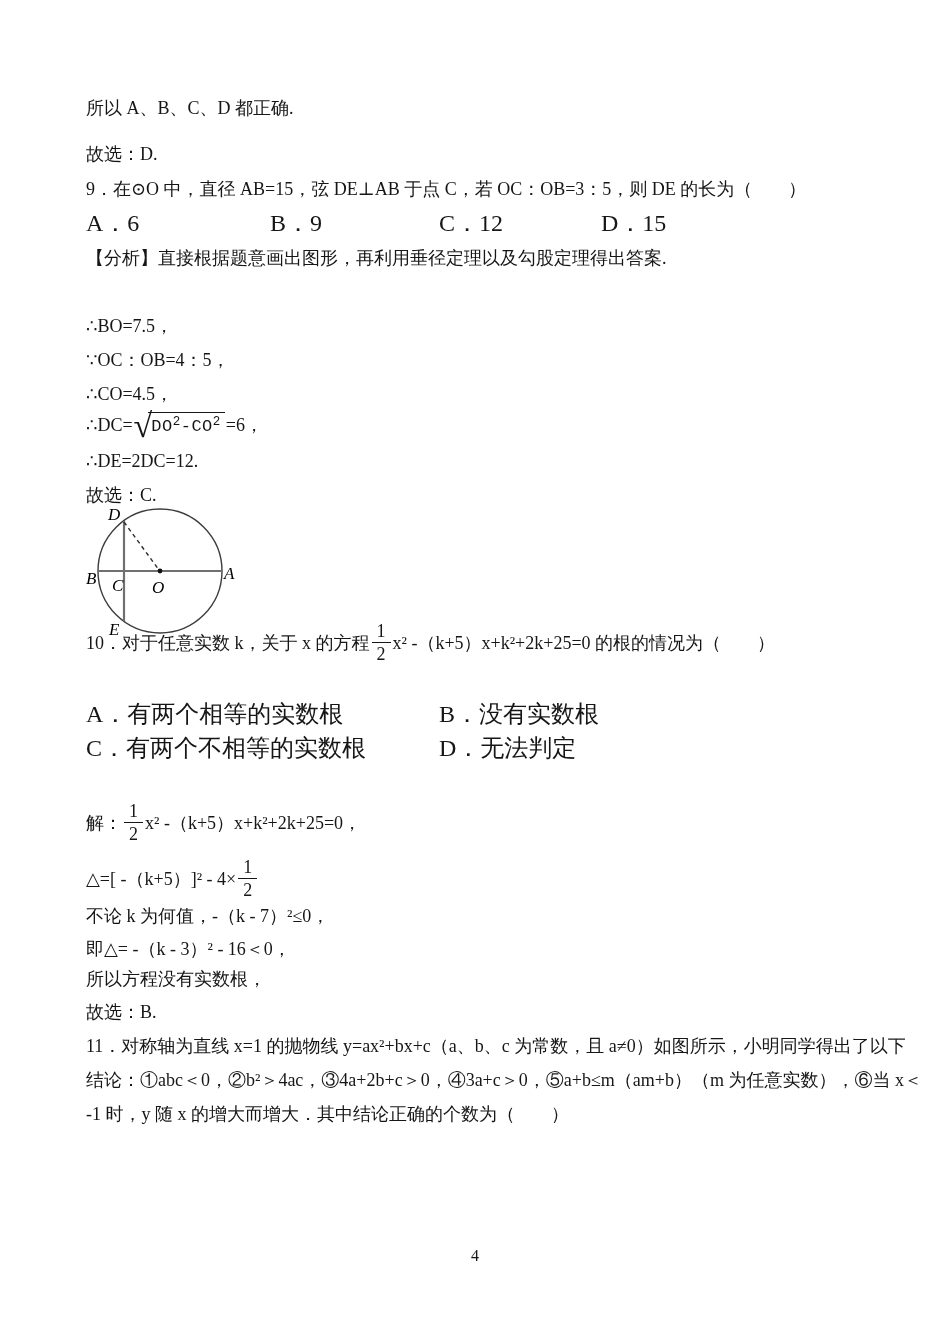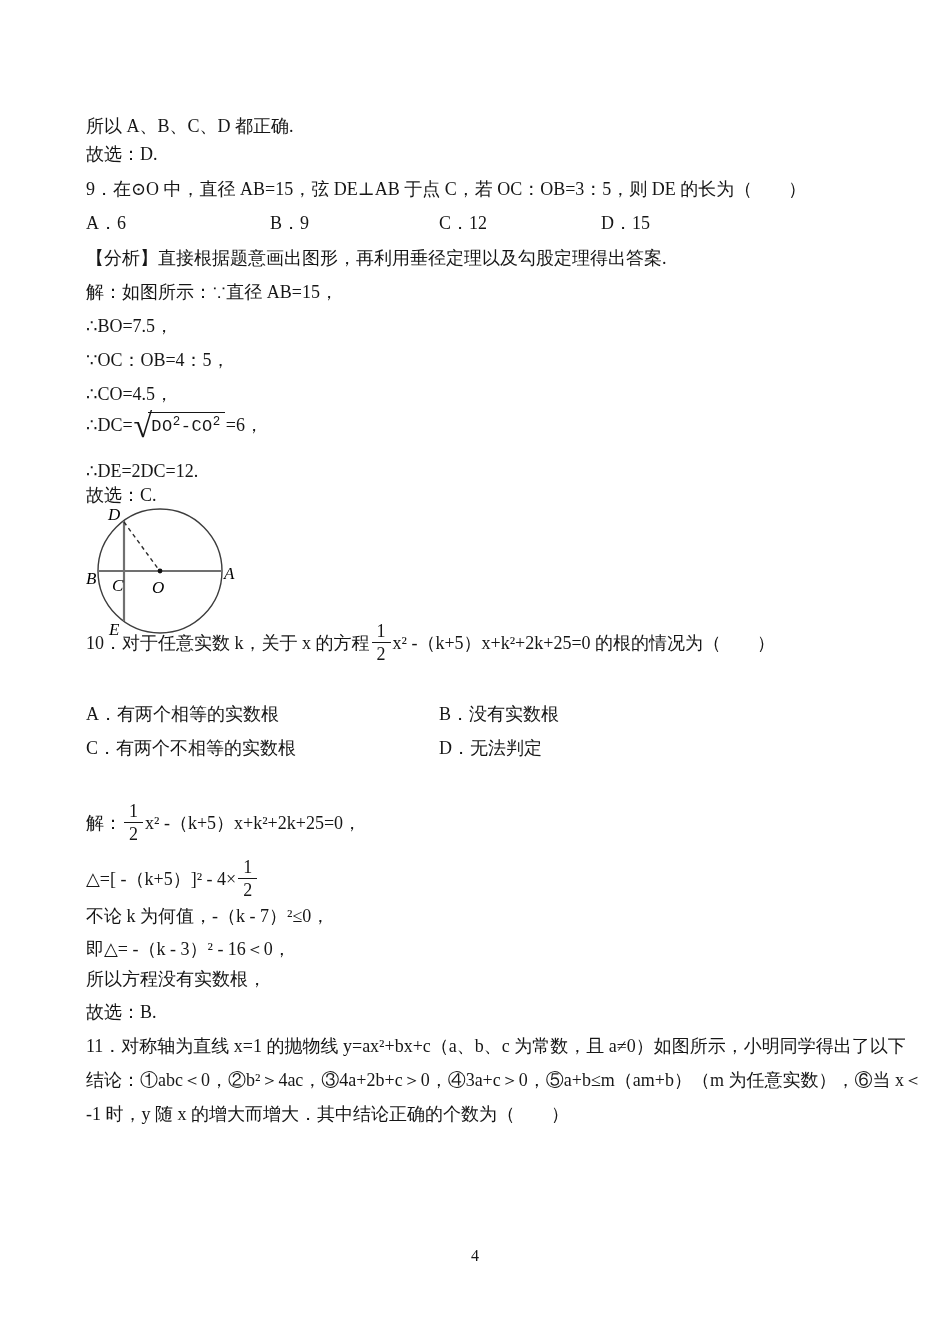--- a/index.html
+++ b/index.html
@@ -1,21 +1,21 @@
 <!DOCTYPE html>
 <html><head>
 <meta charset="utf-8">
 <style>
   html,body{margin:0;padding:0;background:#ffffff;}
   .page{position:relative;width:950px;height:1344px;background:#ffffff;overflow:hidden;
         font-family:"Liberation Serif","DejaVu Serif",serif;color:#161616;}
   .content{position:absolute;left:86px;top:0;width:786px;height:1344px;}
   .line{position:absolute;left:0;font-size:18px;line-height:24px;white-space:nowrap;}
   .opt-row{position:absolute;left:0;width:786px;height:24px;}
-  .opt-row span{position:absolute;top:0;font-size:18px;line-height:24px;white-space:nowrap;}
+  .opt-row span{position:absolute;top:0;font-size:24px;line-height:24px;white-space:nowrap;}
   .formula{position:absolute;left:0;display:flex;align-items:center;white-space:nowrap;
            font-size:18px;}
   .formula > span{white-space:nowrap;}
   .frac{display:inline-block;text-align:center;margin:0 2px;font-size:18px;}
   .frac .fnum{display:block;line-height:21px;padding:0 5px 0;border-bottom:1.6px solid #161616;}
   .frac .fden{display:block;line-height:21px;padding-top:1px;}
   .sqrt-wrap{display:inline-flex;align-items:flex-start;margin:0 1px;}
   .radical-glyph{font-size:34px;line-height:34px;margin:1px -4px 0 0;font-weight:400;}
   .radicand{display:inline-block;border-top:1.9px solid #161616;margin-top:4px;
             padding:2px 4px 0 3px;font-family:"Liberation Mono","DejaVu Sans Mono",monospace;
@@ -25,48 +25,47 @@
   .fig-label{font-style:italic;font-size:17px;font-family:"Liberation Serif","DejaVu Serif",serif;}
   .footer{position:absolute;left:0;top:1246px;width:950px;text-align:center;
           font-size:16px;line-height:20px;}
 </style>
 </head>
 <body>
 
 <div class="page">
   <div class="content">
 
-    <div class="line" style="top:114px">所以 A、B、C、D 都正确.</div>
+    <div class="line" style="top:96px">所以 A、B、C、D 都正确.</div>
     <div class="line" style="top:142px">故选：D.</div>
 
     <div class="line" style="top:177px">9．在⊙O 中，直径 AB=15，弦 DE⊥AB 于点 C，若 OC：OB=3：5，则 DE 的长为（　　）</div>
 
     <div class="opt-row" style="top:211px">
       <span style="left:0">A．6</span>
       <span style="left:184px">B．9</span>
       <span style="left:353px">C．12</span>
       <span style="left:515px">D．15</span>
     </div>
 
     <div class="line" style="top:246px">【分析】直接根据题意画出图形，再利用垂径定理以及勾股定理得出答案.</div>
-    <div class="line" style="top:280px">解：如图所示：∵直径 AB=15，</div>
     <div class="line" style="top:314px">∴BO=7.5，</div>
     <div class="line" style="top:348px">∵OC：OB=4：5，</div>
     <div class="line" style="top:382px">∴CO=4.5，</div>
 
     <div class="formula" style="top:403px;height:44px">
       <span>∴DC=</span>
       <span class="sqrt-wrap">
         <span class="radical-glyph">√</span>
         <span class="radicand"><span>DO</span><sup>2</sup><span>-</span><span>CO</span><sup>2</sup></span>
       </span>
       <span>=6，</span>
     </div>
 
-    <div class="line" style="top:459px">∴DE=2DC=12.</div>
+    <div class="line" style="top:449px">∴DE=2DC=12.</div>
     <div class="line" style="top:483px">故选：C.</div>
 
     <svg class="figure" style="left:0;top:500px" width="150" height="150" viewBox="0 0 150 150">
       <circle cx="74" cy="71" r="62" fill="none" stroke="#3d3d3d" stroke-width="1.4"></circle>
       <line x1="12" y1="71" x2="136" y2="71" stroke="#707070" stroke-width="2.2"></line>
       <line x1="38" y1="21" x2="38" y2="121" stroke="#707070" stroke-width="2.2"></line>
       <line x1="38" y1="22" x2="73" y2="70" stroke="#2b2b2b" stroke-width="1.4" stroke-dasharray="4 3.5"></line>
       <circle cx="74" cy="71" r="2.4" fill="#111"></circle>
       <text class="fig-label" x="22" y="20">D</text>
       <text class="fig-label" x="0" y="84">B</text>

